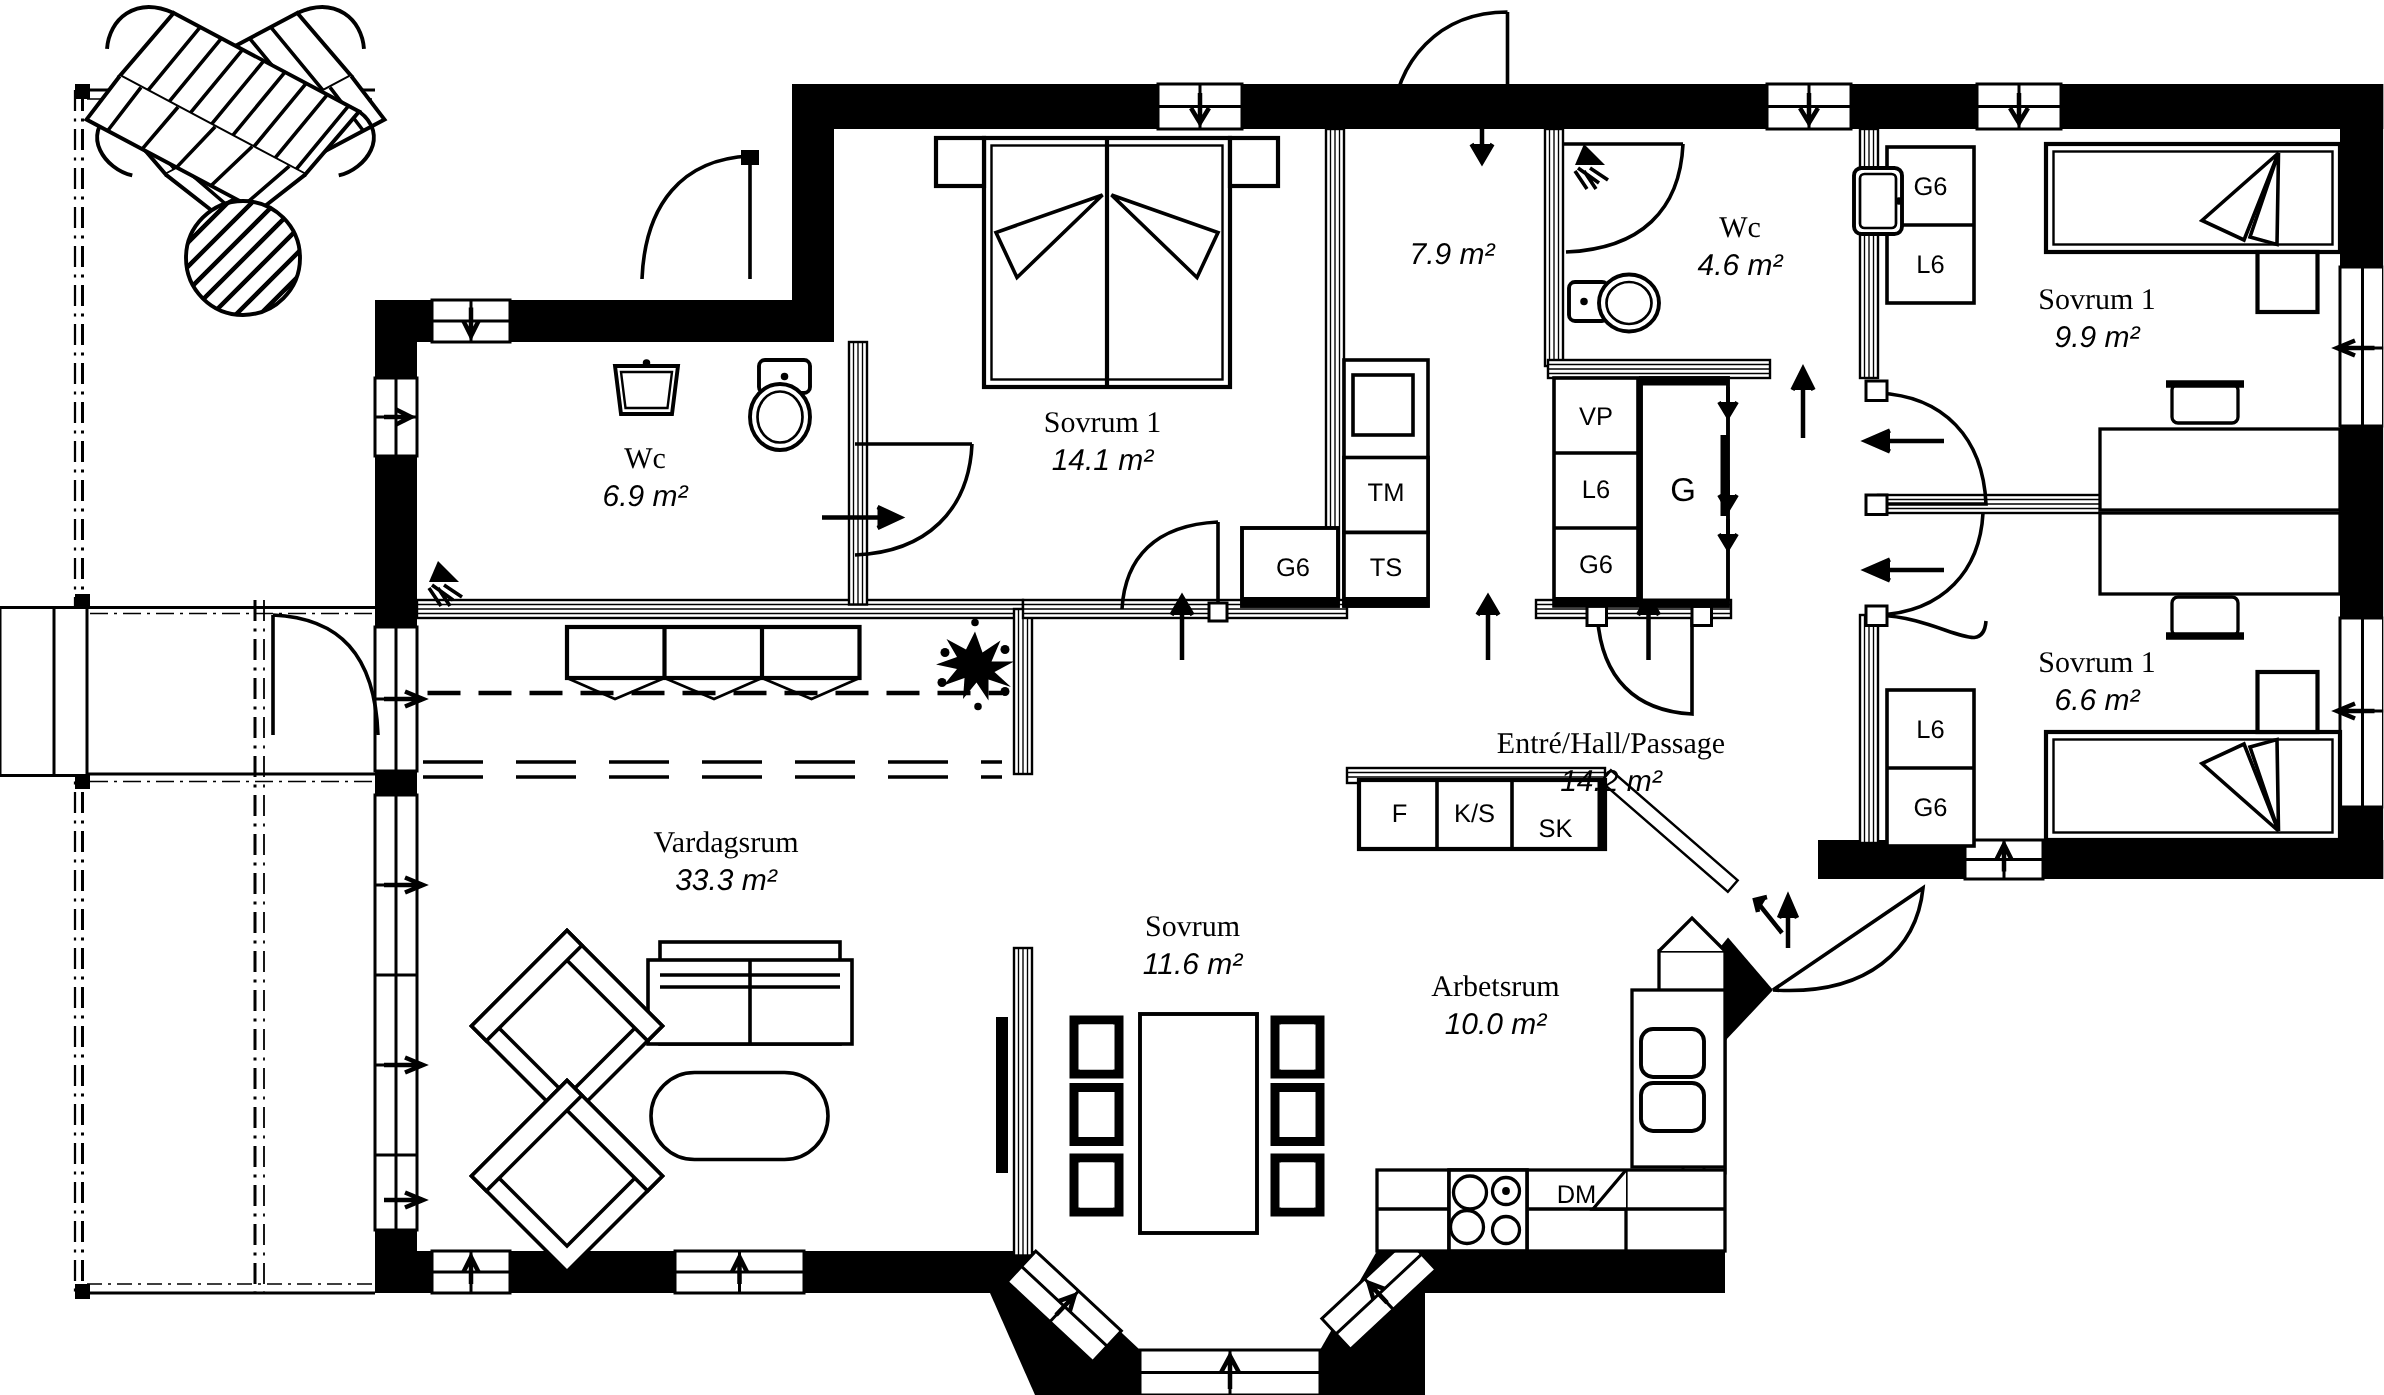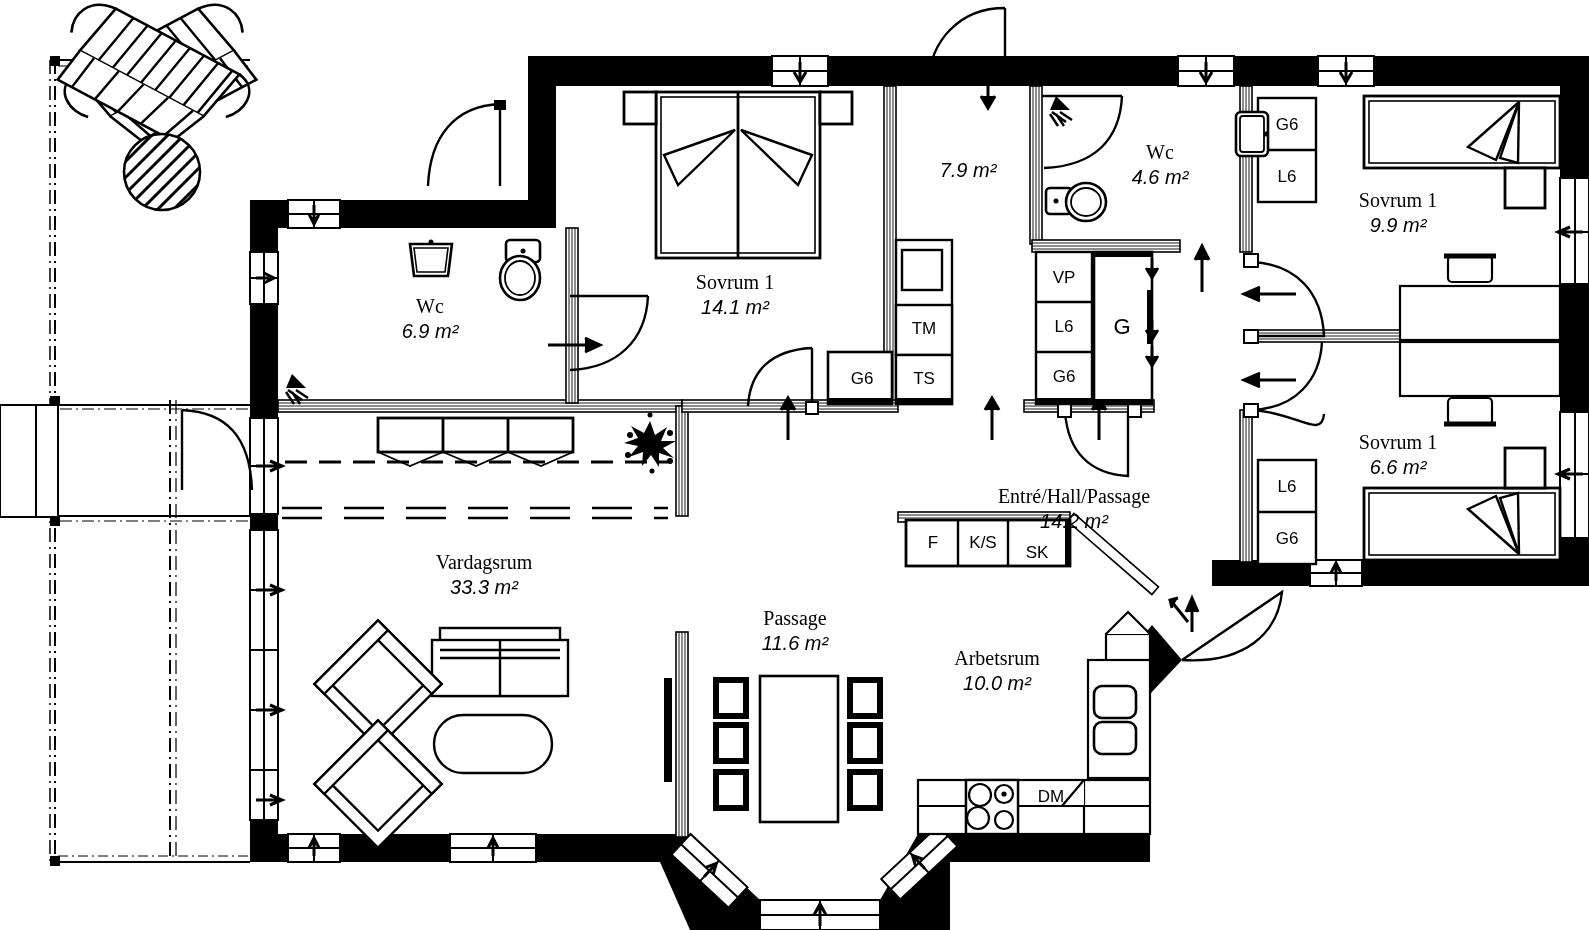--- a/index.html
+++ b/index.html
@@ -509,21 +509,21 @@
 </div>
 <div class="lbl" style="left:1074px;top:450px;margin-top:34px;">
   <span class="nm">Entré/Hall/Passage</span>
   <span class="ar">14.2 m²</span>
 </div>
 <div class="lbl" style="left:484px;top:526px;margin-top:24px;">
   <span class="nm">Vardagsrum</span>
   <span class="ar">33.3 m²</span>
 </div>
 <div class="lbl" style="left:795px;top:606px;">
-  <span class="nm">Passage</span>
+  <span class="nm">Sovrum</span>
   <span class="ar">11.6 m²</span>
 </div>
 <div class="lbl" style="left:997px;top:646px;">
   <span class="nm">Arbetsrum</span>
   <span class="ar">10.0 m²</span>
 </div>
 
 <div class="tag" style="left:862px;top:379px;">G6</div>
 <div class="tag" style="left:924px;top:329px;">TM</div>
 <div class="tag" style="left:924px;top:379px;">TS</div>

